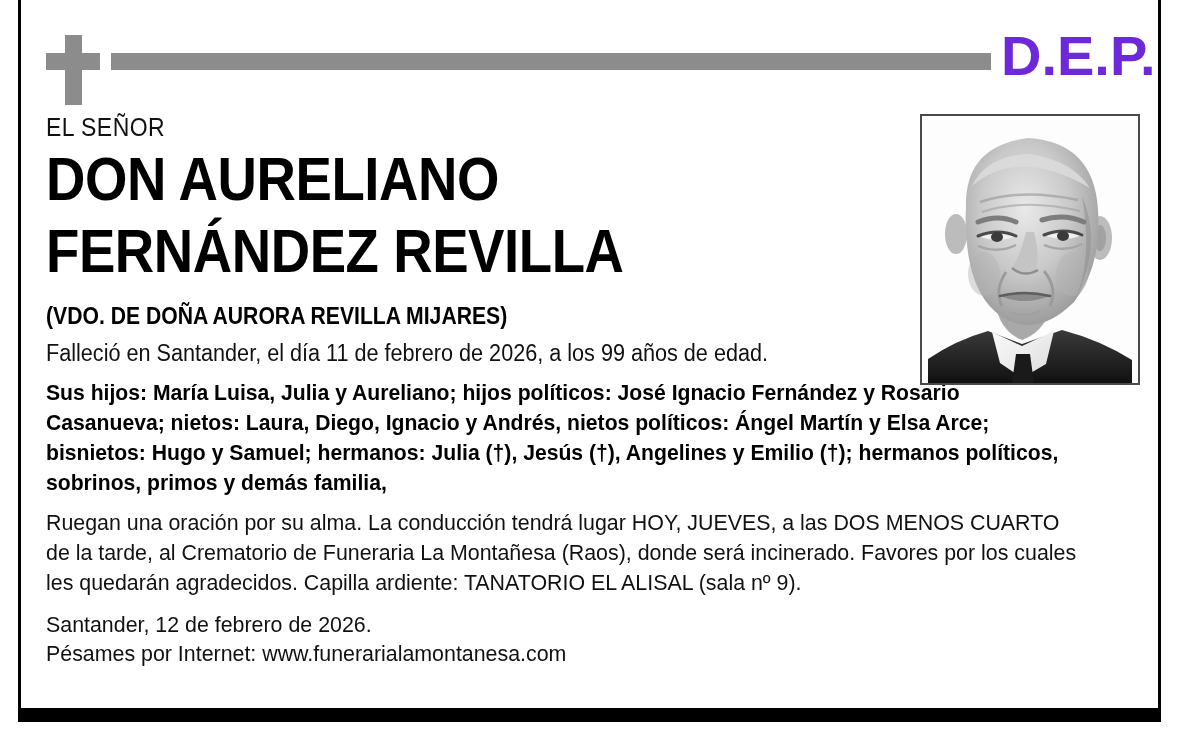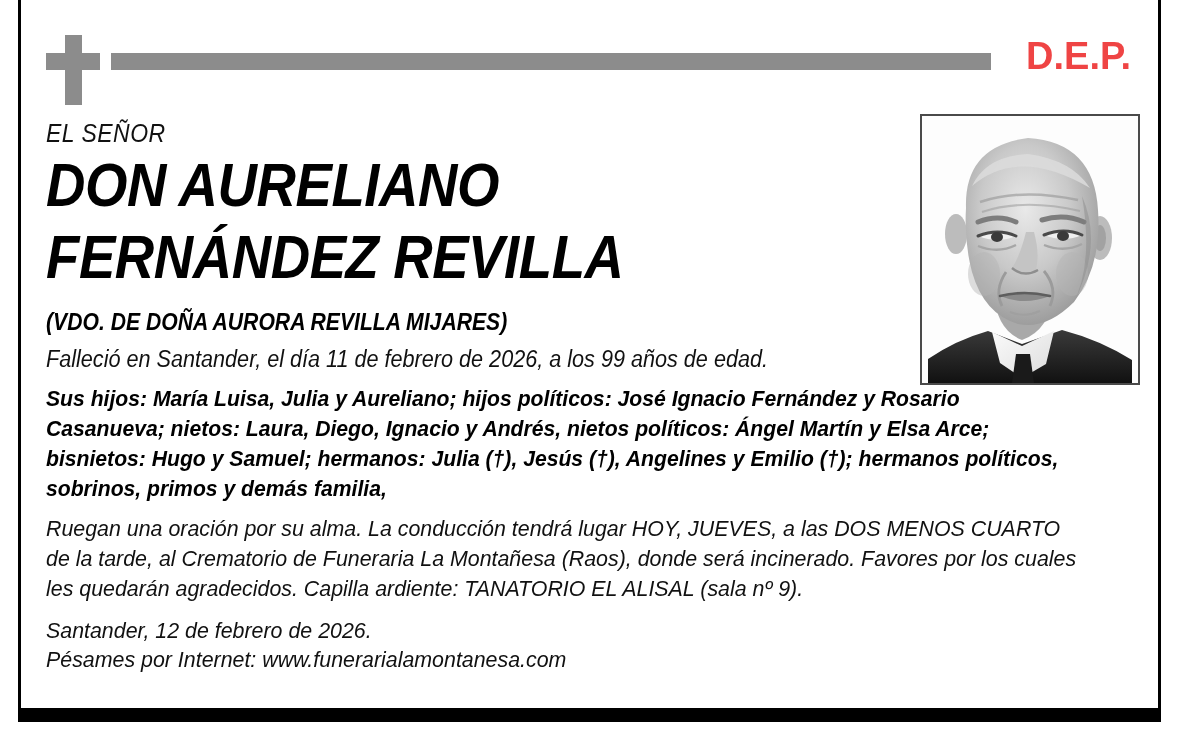--- a/index.html
+++ b/index.html
@@ -68,34 +68,33 @@
     left: 65px; top: 23px;
     width: 880px; height: 17px;
     background: #8c8c8c;
   }
   .dep {
     position: absolute;
     left: 955px; top: 0px;
     width: 130px;
     font-family: "Liberation Sans", sans-serif;
     font-weight: bold;
-    font-size: 38px;
+    font-size: 56px;
     line-height: 52px;
     letter-spacing: 0px;
-    color: #ef4444;
+    color: #6d28d9;
     text-align: right;
     white-space: nowrap;
   }
 
   
   .content {
     position: absolute;
-    left: 46px; top: 118px;
+    left: 46px; top: 112px;
     width: 1085px;
-    font-style: italic;
   }
 
   .eltitulo {
     font-family: "Liberation Sans Narrow", "Liberation Sans", sans-serif;
     font-size: 25px;
     line-height: 30px;
     font-weight: normal;
     color: #111;
     letter-spacing: 0.5px;
     margin: 0 0 6px 0;

